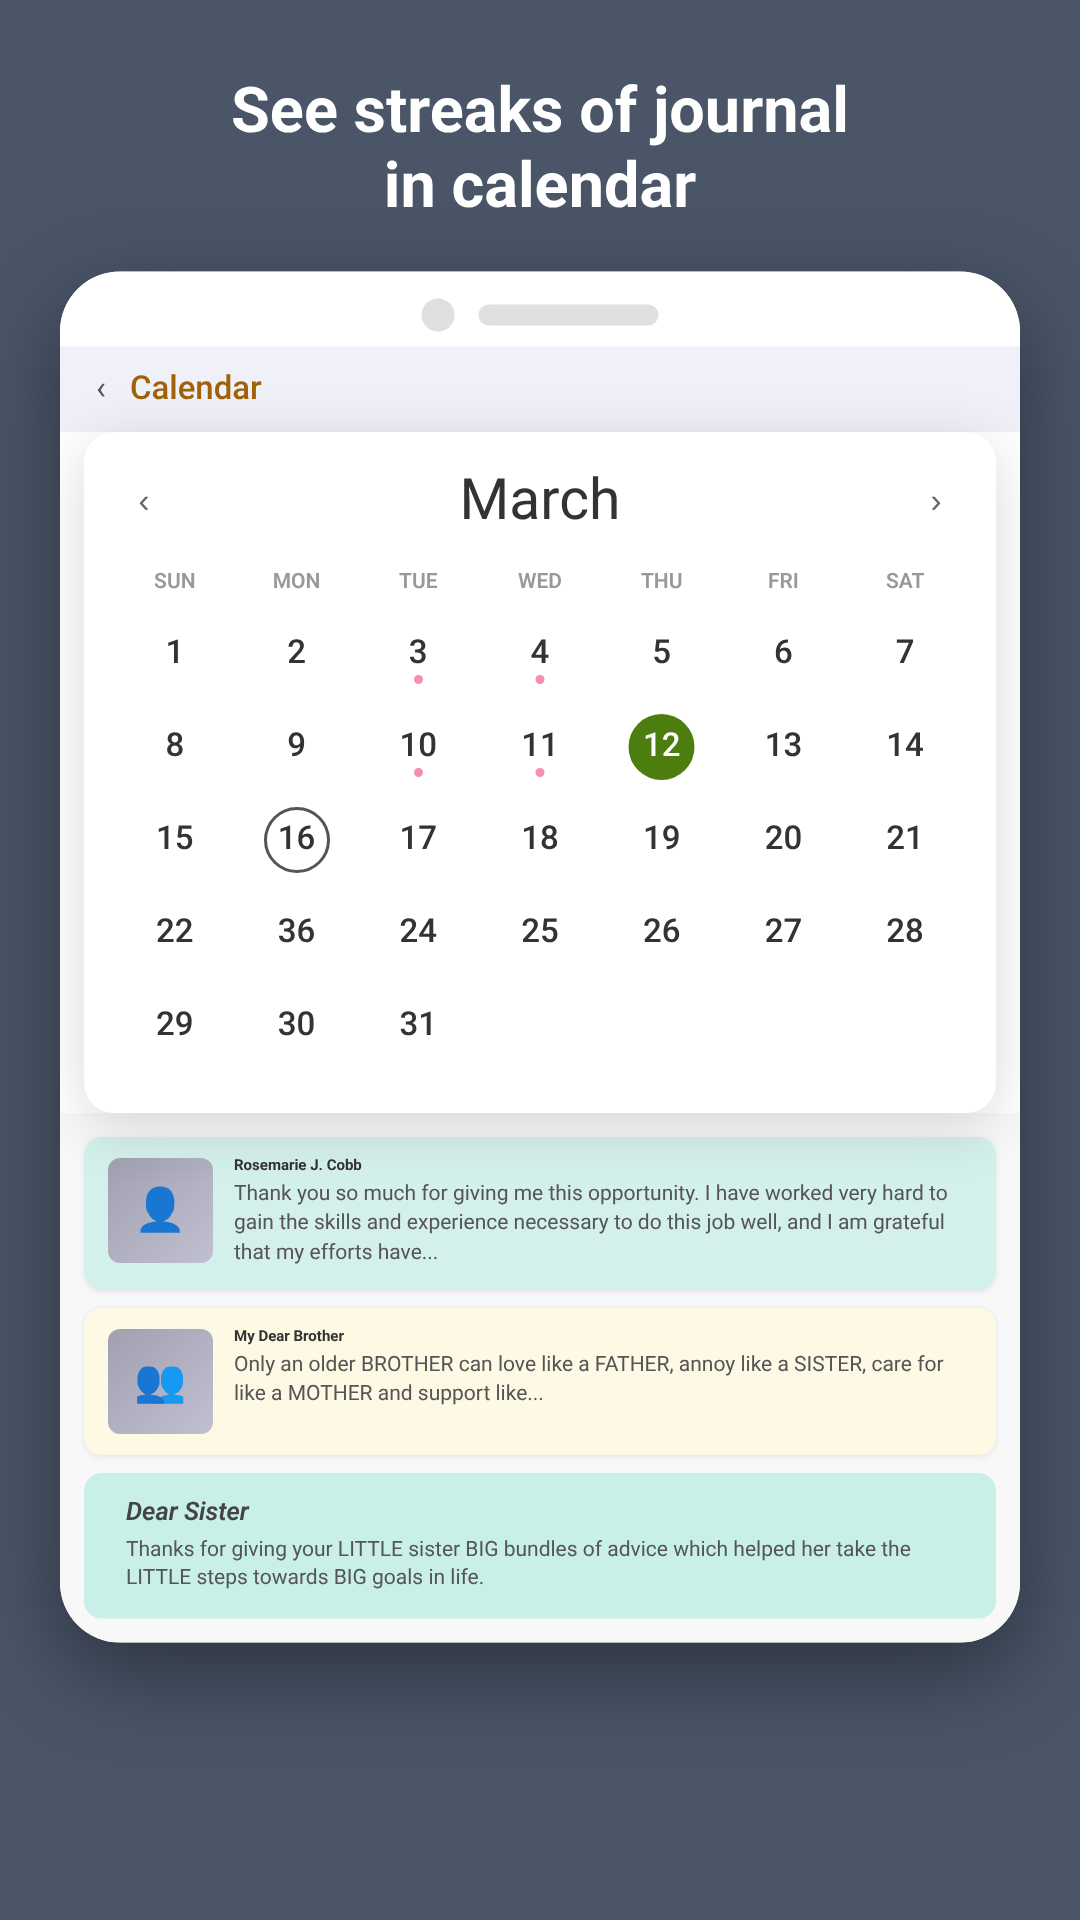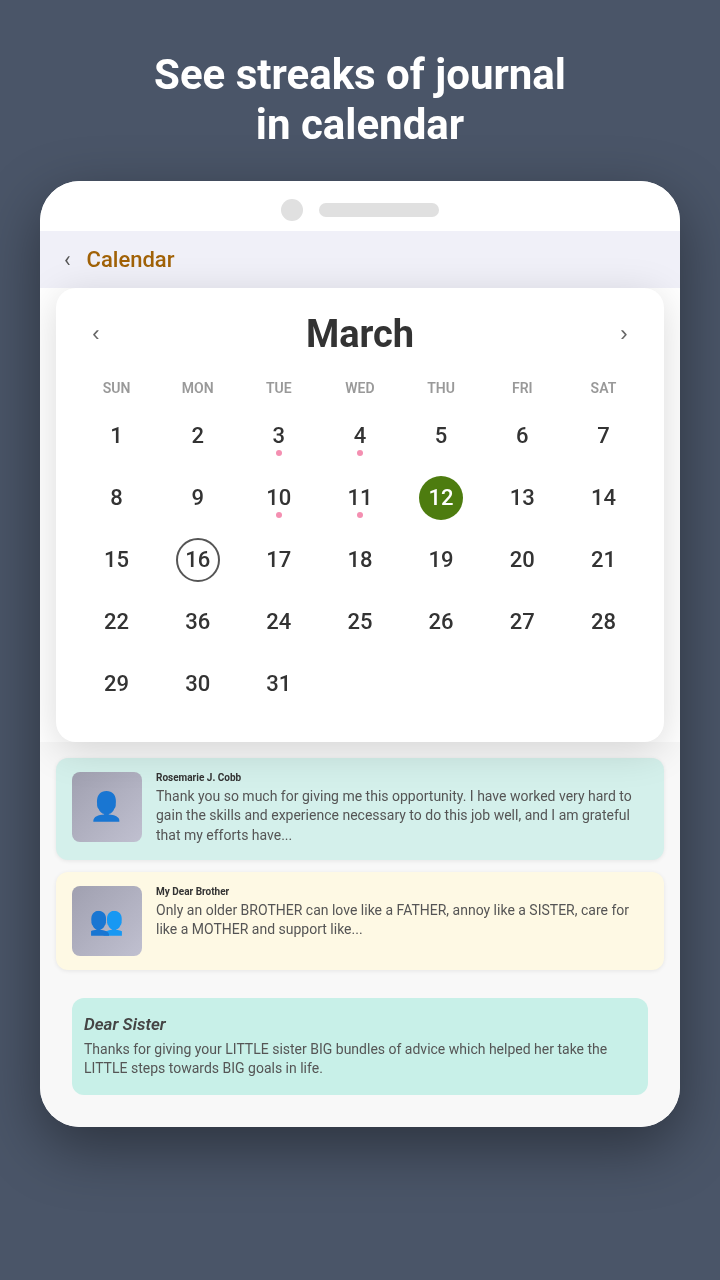--- a/index.html
+++ b/index.html
@@ -97,21 +97,21 @@
       align-items: center;
       justify-content: center;
       font-size: 22px;
       color: #666;
       cursor: pointer;
       background: none;
       border: none;
     }
     .month-title {
       font-size: 38px;
-      font-weight: 700;
+      font-weight: 400;
       color: #333;
     }
 
     .calendar-grid {
       width: 100%;
     }
     .day-headers {
       display: grid;
       grid-template-columns: repeat(7, 1fr);
       margin-bottom: 8px;
@@ -230,22 +230,22 @@
       line-height: 1.4;
       display: -webkit-box;
       -webkit-line-clamp: 3;
       -webkit-box-orient: vertical;
       overflow: hidden;
     }
 
     .single-journal-card {
       background: #c8f0e8;
       border-radius: 12px;
-      padding: 16px 12px;
-      margin: 16px;
+      padding: 16px 28px;
+      margin: 0;
     }
     .single-journal-title {
       font-style: italic;
       font-size: 17px;
       font-weight: 600;
       color: #444;
       margin-bottom: 6px;
     }
     .single-journal-text {
       font-size: 14px;

